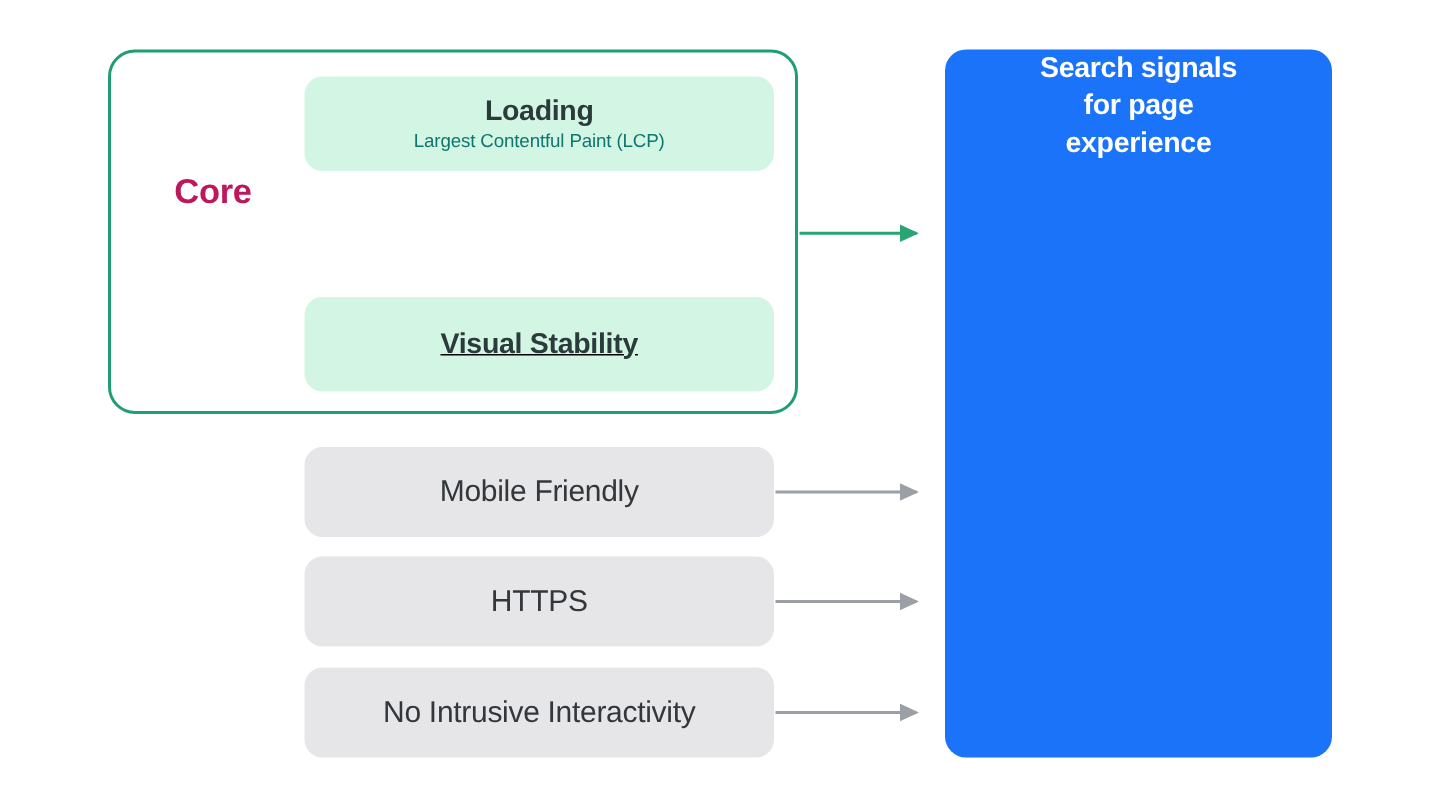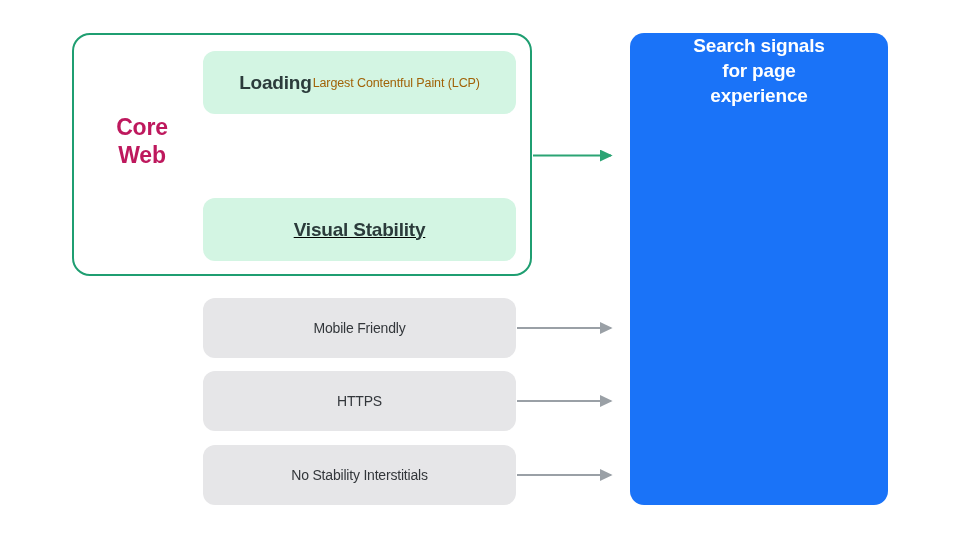--- a/index.html
+++ b/index.html
@@ -46,59 +46,59 @@
 
   
   .metric-card {
     position: absolute;
     left: 203px;
     width: 313px;
     height: 63px;
     background: #d3f5e3;
     border-radius: 12px;
     display: flex;
-    flex-direction: row;
+    flex-direction: column;
     align-items: center;
     justify-content: center;
     gap: 1px;
   }
   .metric-card.m0 { top: 51px; }
   .metric-card.m1 { top: 124px; }
   .metric-card.m2 { top: 198px; text-decoration: underline; }
 
   .metric-title {
     font-size: 19px;
     font-weight: bold;
     color: #2b3b3b;
     letter-spacing: -0.2px;
   }
   .metric-sub {
     font-size: 12.5px;
-    color: #a16207;
+    color: #0f766e;
     letter-spacing: -0.1px;
   }
 
   
   .signal-card {
     position: absolute;
     left: 203px;
     width: 313px;
     height: 60px;
     background: #e6e6e8;
     border-radius: 12px;
     display: flex;
     align-items: center;
     justify-content: center;
   }
   .signal-card.s0 { top: 298px; }
   .signal-card.s1 { top: 371px; }
   .signal-card.s2 { top: 445px; }
 
   .signal-label {
-    font-size: 14px;
+    font-size: 20px;
     color: #33373b;
     letter-spacing: -0.2px;
   }
 
   
   .dest-box {
     position: absolute;
     left: 630px;
     top: 33px;
     width: 258px;
@@ -130,21 +130,20 @@
 </style>
 </head>
 <body>
 
 <div id="canvas">
 
   <div class="cwv-container"></div>
 
   <div class="cwv-label">
     <div>Core</div>
-    <div>Web</div>
   </div>
 
   <div class="metric-card m0">
     <div class="metric-title">Loading</div>
     <div class="metric-sub">Largest Contentful Paint (LCP)</div>
   </div>
 
 
   <div class="metric-card m2">
     <div class="metric-title">Visual Stability</div>
@@ -152,21 +151,21 @@
 
   <div class="signal-card s0">
     <div class="signal-label">Mobile Friendly</div>
   </div>
 
   <div class="signal-card s1">
     <div class="signal-label">HTTPS</div>
   </div>
 
   <div class="signal-card s2">
-    <div class="signal-label">No Stability Interstitials</div>
+    <div class="signal-label">No Intrusive Interactivity</div>
   </div>
 
   <div class="dest-box">
     <div class="dest-text">Search signals
 for page
 experience</div>
   </div>
 
   <svg class="connectors" width="960" height="540" viewBox="0 0 960 540" xmlns="http://www.w3.org/2000/svg">
     <defs>

